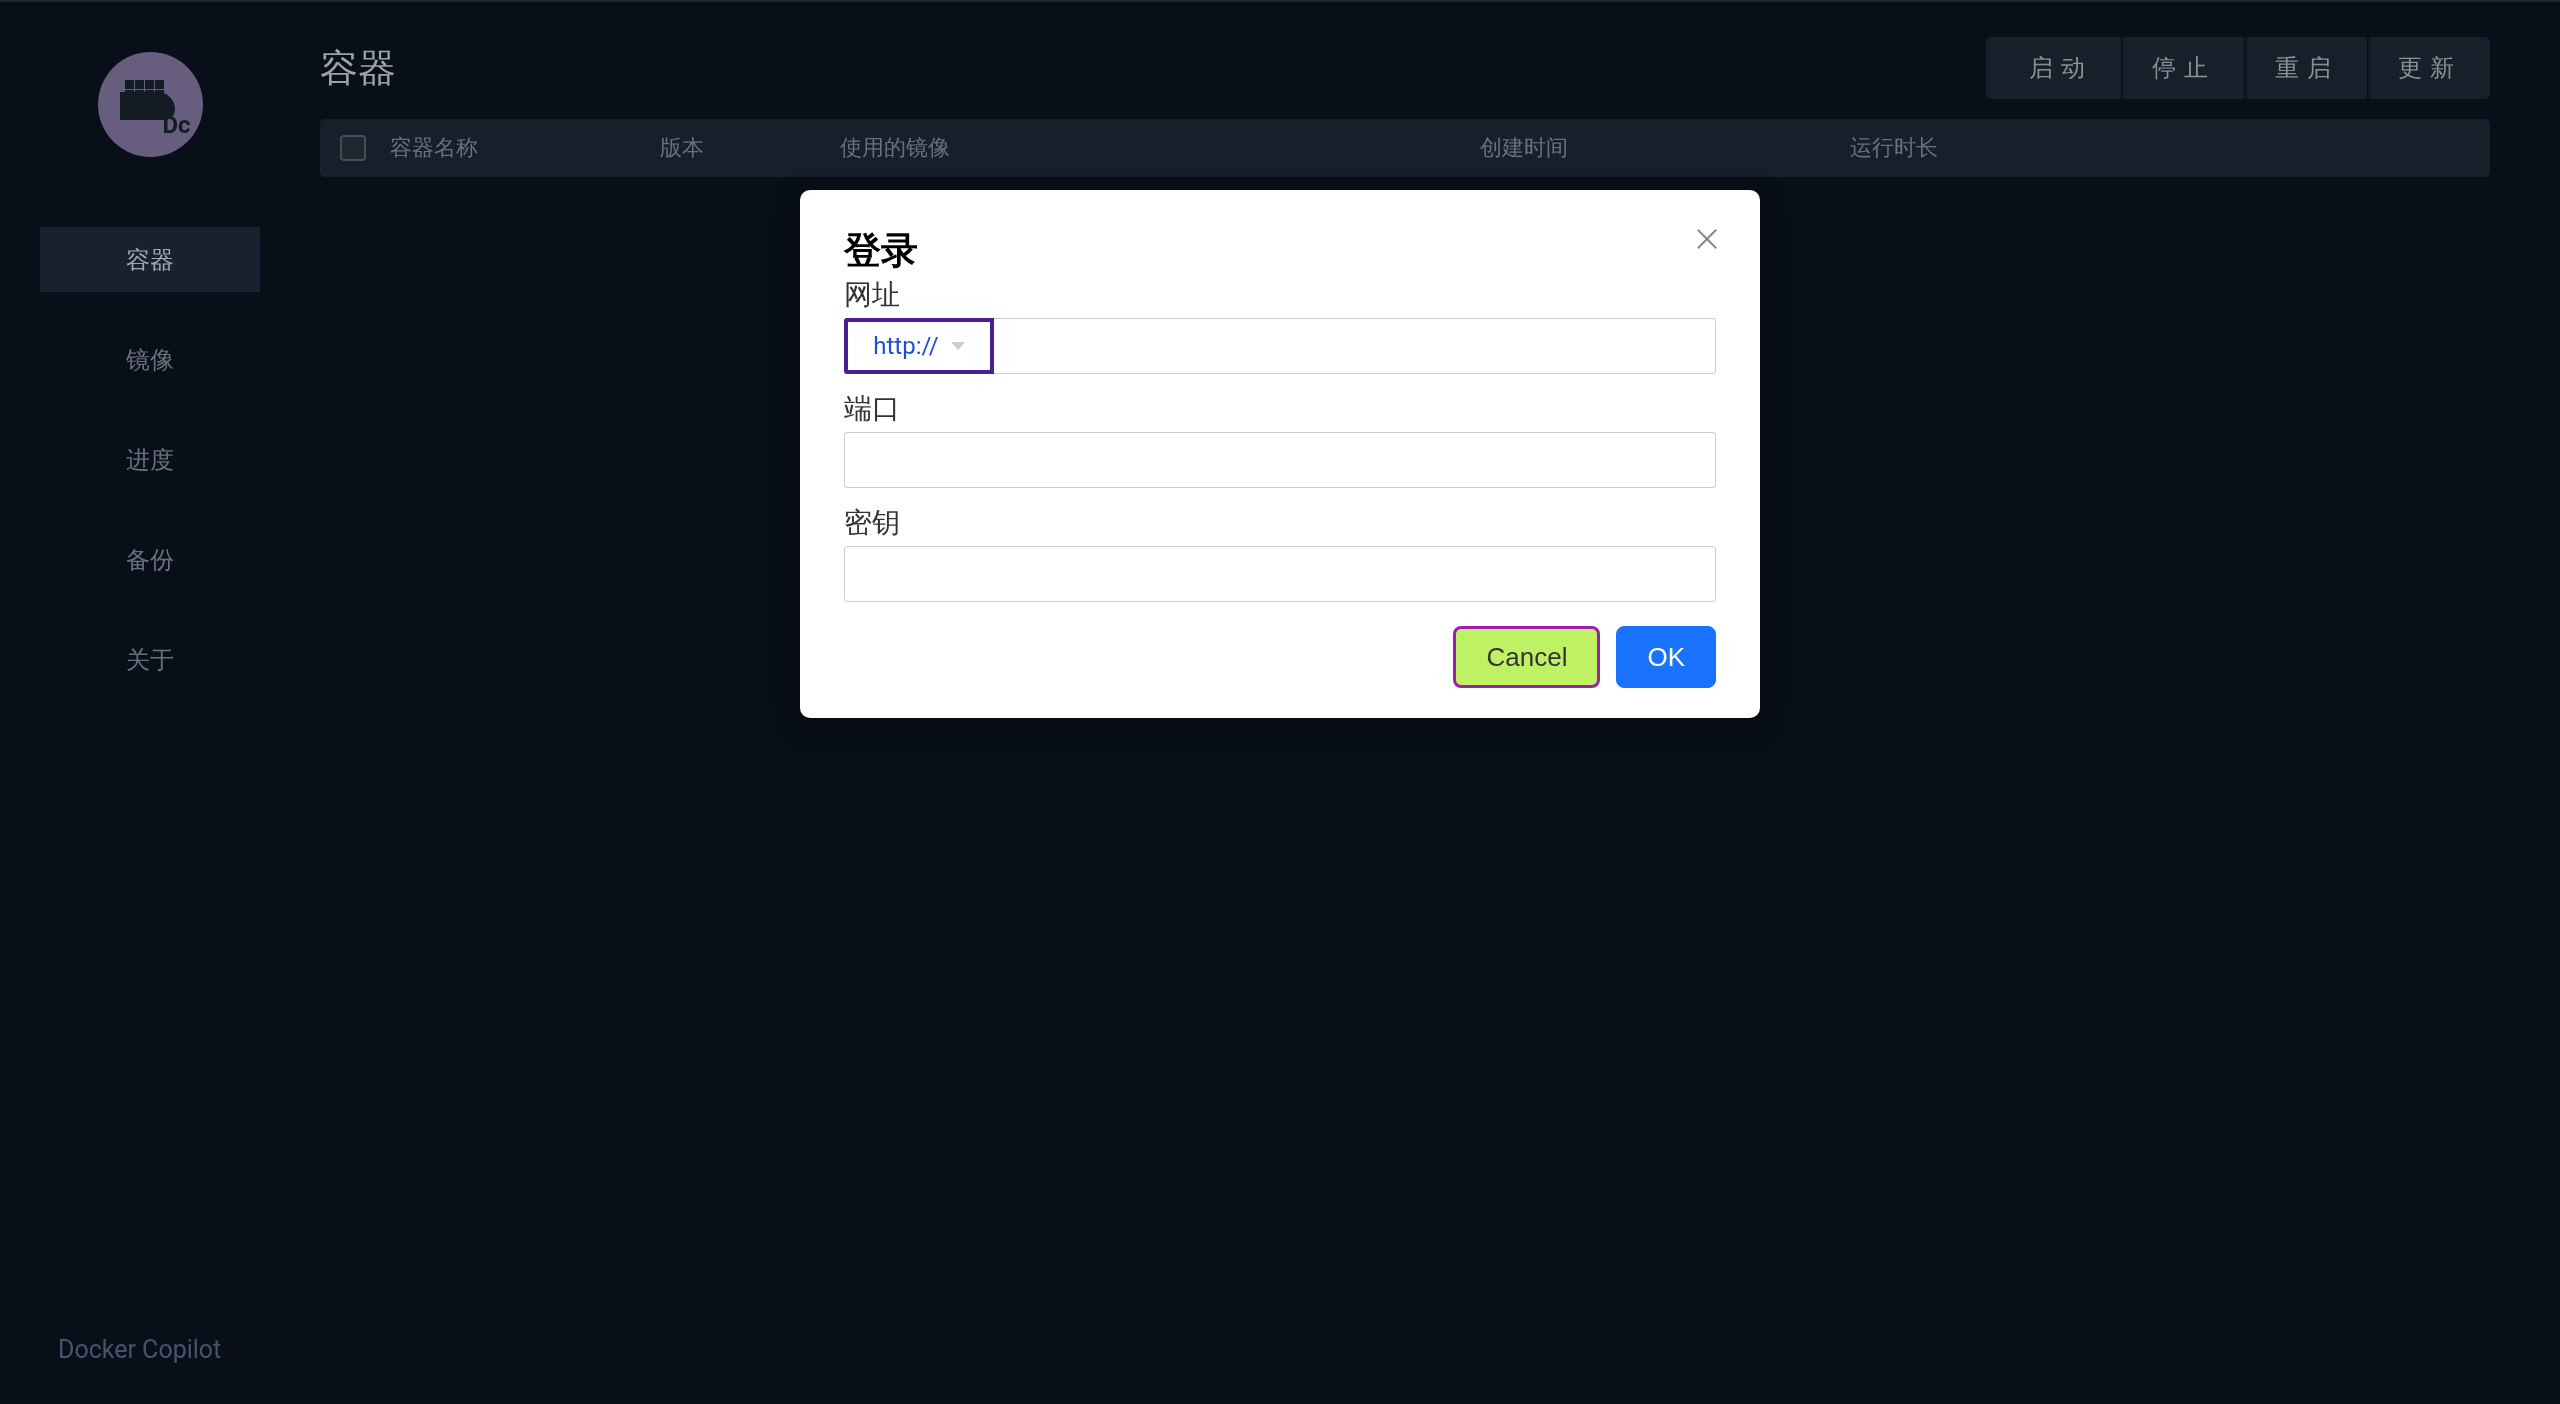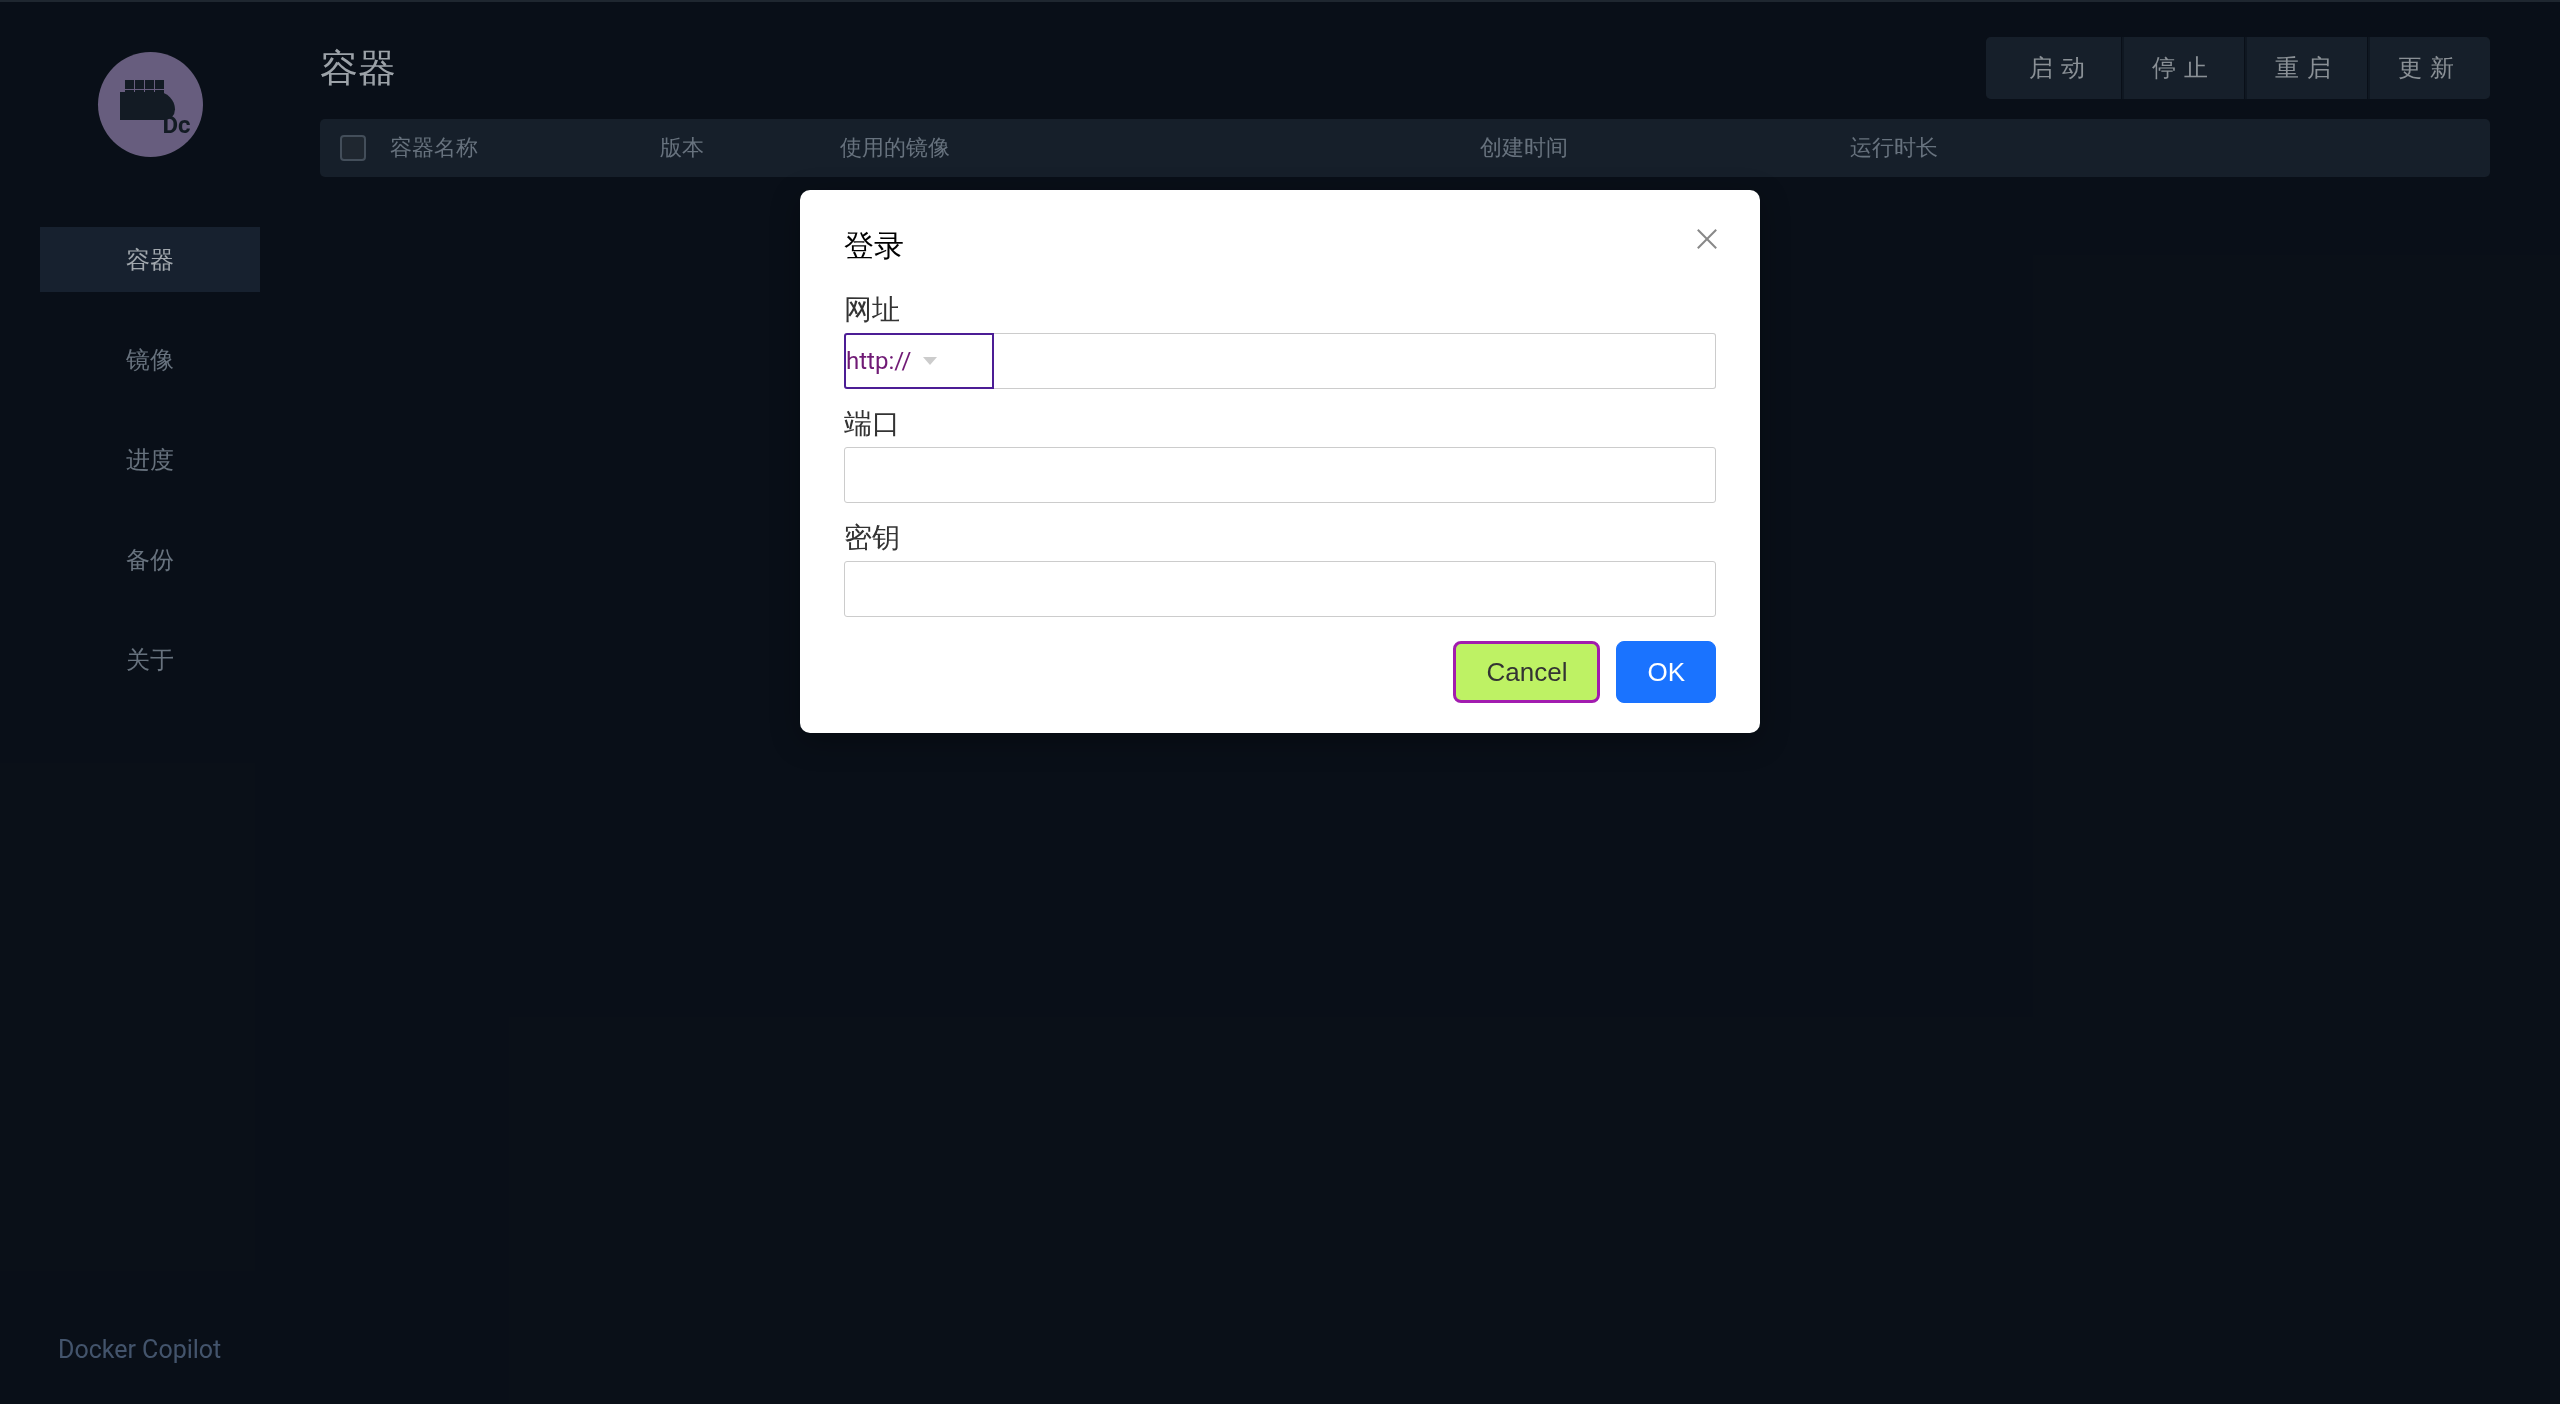--- a/index.html
+++ b/index.html
@@ -179,23 +179,22 @@
       width: 960px;
       background: #fff;
       border-radius: 10px;
       padding: 36px 44px 30px 44px;
       color: #000;
       height: fit-content;
       box-shadow: 0 8px 30px rgba(0,0,0,0.3);
       position: relative;
     }
     .modal-title {
-      font-size: 30px;
-      font-weight: 400;
-      margin-bottom: 24px;
+      font-size: 37px;
+      font-weight: 700;
     }
     .close-icon {
       position: absolute;
       top: 36px;
       right: 40px;
       width: 26px;
       height: 26px;
       cursor: pointer;
       color: #888;
     }
@@ -214,27 +213,28 @@
       font-size: 28px;
       color: #333;
       margin-bottom: 4px;
       display: block;
     }
     .form-row {
       display: flex;
       margin-bottom: 16px;
     }
     .select-prefix {
-      border: 2px solid #4c1d95;
+      border: 4px solid #4c1d95;
       height: 56px;
       width: 150px;
       display: flex;
       align-items: center;
-      font-size: 24px;
-      color: #701a75;
+      justify-content: center;
+      font-size: 24px;
+      color: #1d4ed8;
       gap: 12px;
       border-radius: 3px 0 0 3px;
       cursor: pointer;
     }
     .chevron-down {
       width: 0;
       height: 0;
       border-left: 7px solid transparent;
       border-right: 7px solid transparent;
       border-top: 8px solid #ccc;

